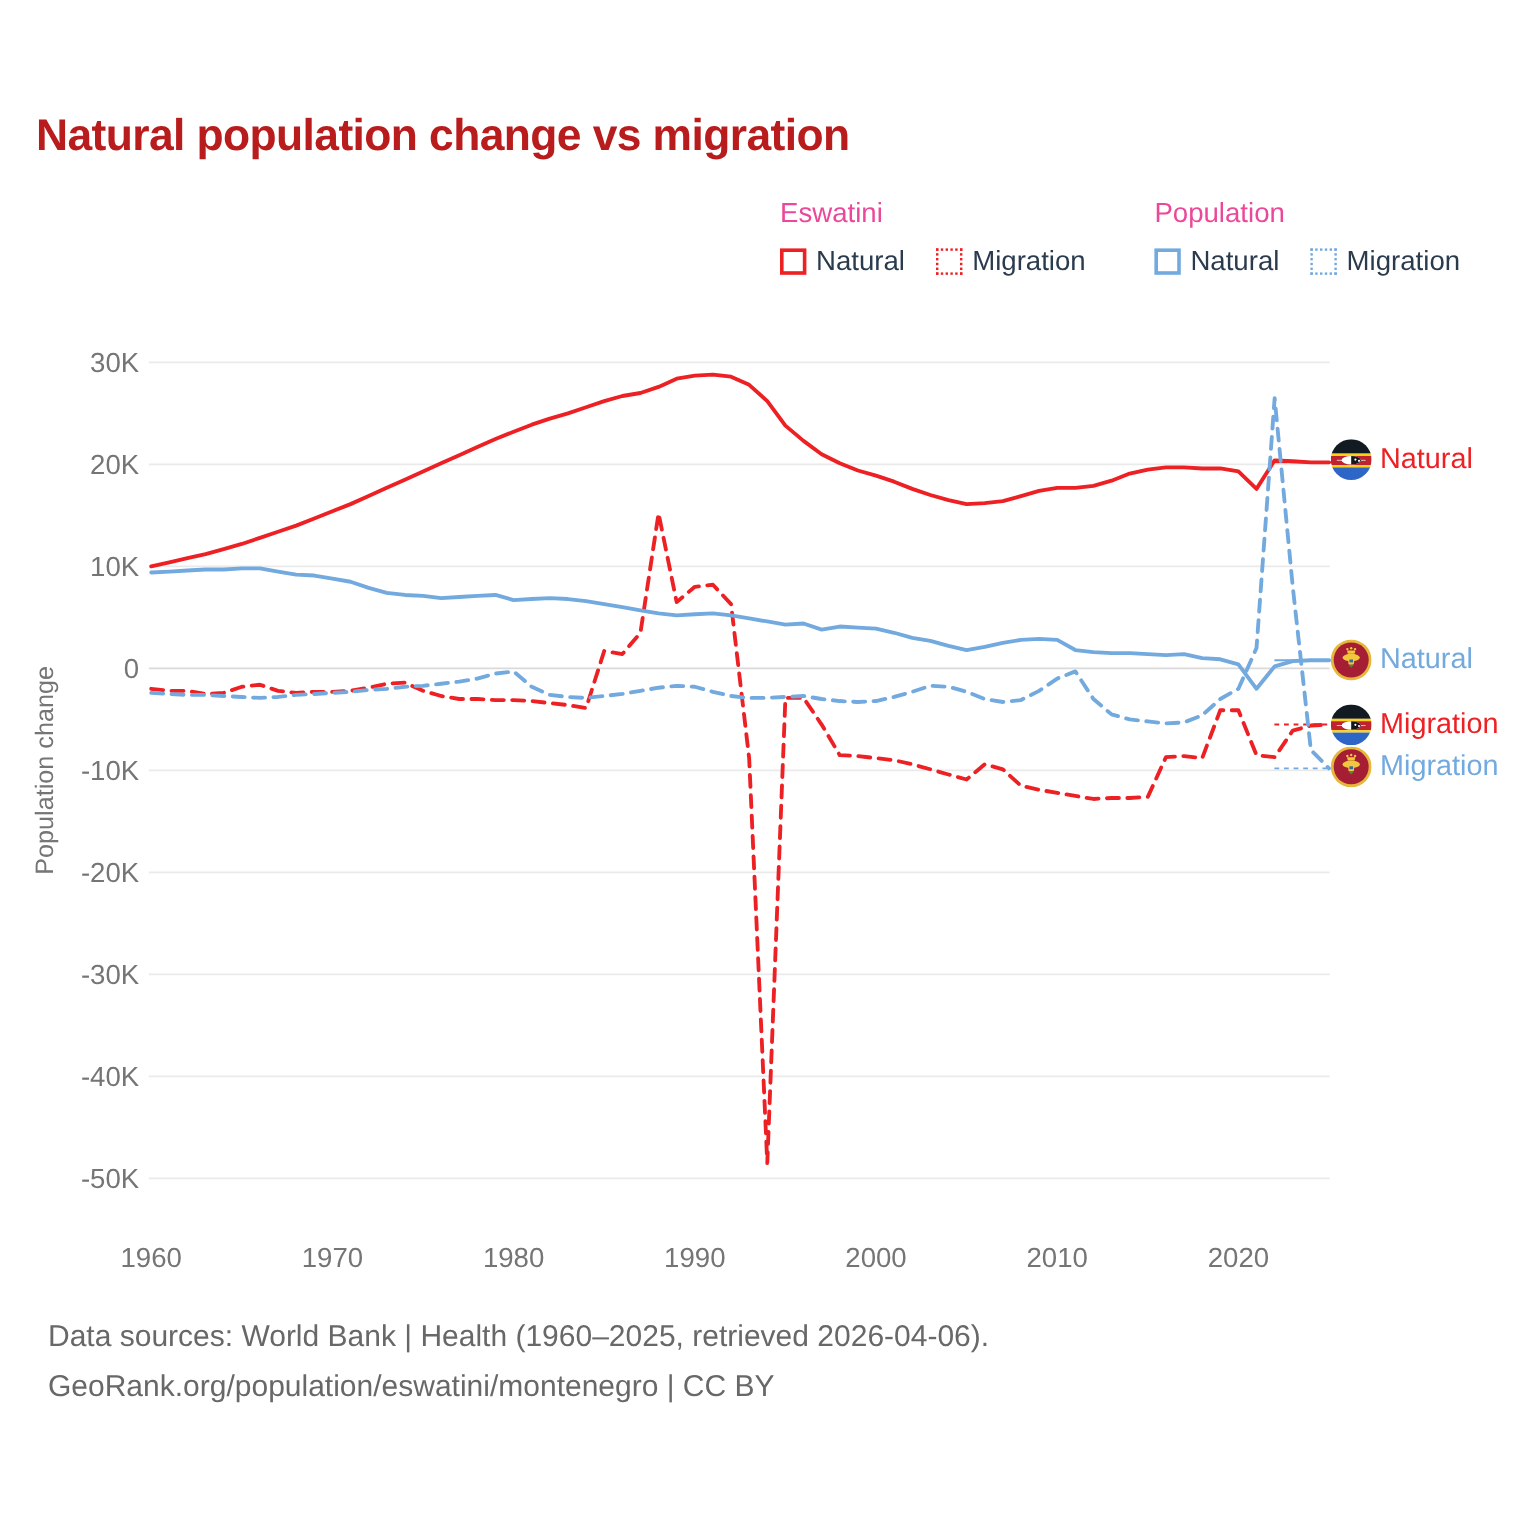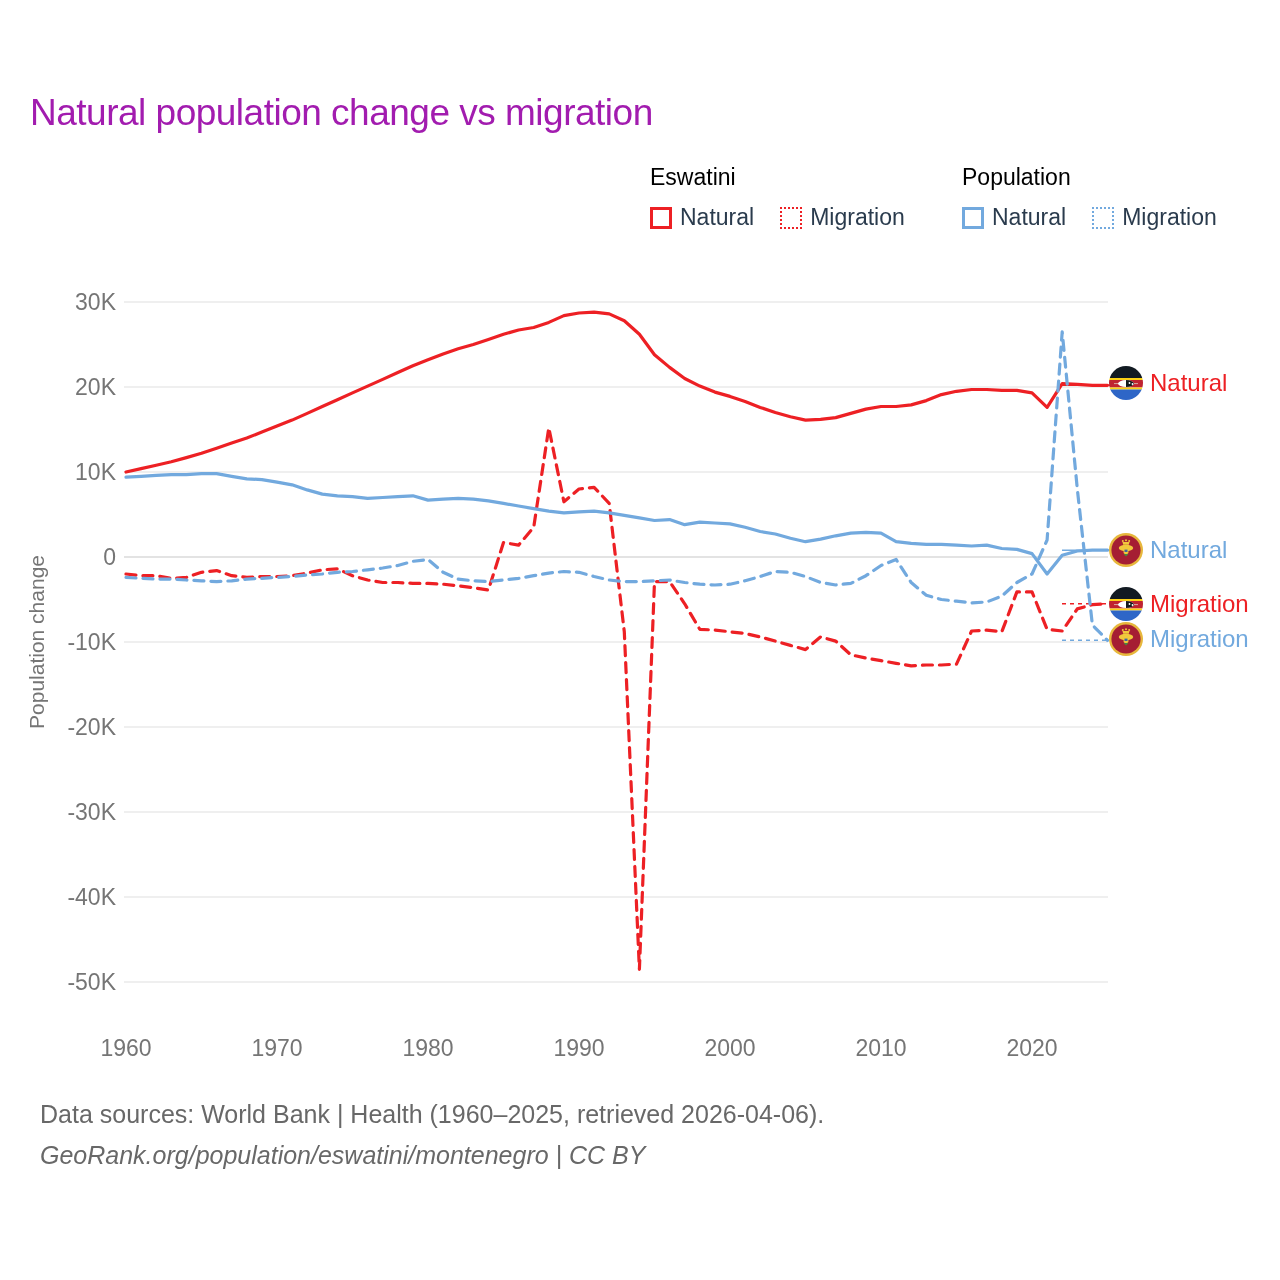--- a/index.html
+++ b/index.html
@@ -1,19 +1,19 @@
 <!DOCTYPE html>
 <html><head>
 <meta charset="utf-8">
 <style>
   html,body{margin:0;padding:0;background:#ffffff;}
   body{width:1280px;height:1280px;position:relative;font-family:"Liberation Sans","DejaVu Sans",sans-serif;overflow:hidden;}
-  .title{position:absolute;left:30px;top:92px;font-size:37px;font-weight:400;color:#a21caf;letter-spacing:-0.5px;}
+  .title{position:absolute;left:30px;top:92px;font-size:37px;font-weight:700;color:#b91c1c;letter-spacing:-0.5px;}
   
-  .legend-group-header{position:absolute;top:164px;font-size:23px;color:#000000;}
+  .legend-group-header{position:absolute;top:164px;font-size:23px;color:#ec4899;}
   .lg-eswatini{left:650px;}
   .lg-montenegro{left:962px;}
   .legend-row{position:absolute;top:204px;display:flex;align-items:center;}
   .legend-row.eswatini{left:650px;}
   .legend-row.montenegro{left:962px;}
   .swatch{width:22px;height:22px;background:#fff;display:inline-block;margin-right:8px;box-sizing:border-box;}
   .swatch.red-solid{border:3px solid #ed2024;}
   .swatch.red-dotted{border:2px dotted #ed2024;}
   .swatch.blue-solid{border:3px solid #72a9de;}
   .swatch.blue-dotted{border:2px dotted #72a9de;}
@@ -22,21 +22,21 @@
   #plot{position:absolute;left:0;top:0;}
   
   .end-label{position:absolute;display:flex;align-items:center;height:34px;}
   .end-label .flag{width:34px;height:34px;display:inline-block;}
   .end-label .elabel{font-size:24px;margin-left:7px;line-height:34px;}
   .elabel.red{color:#ed2024;}
   .elabel.blue{color:#72a9de;}
   
   .footer-line{position:absolute;left:40px;font-size:25px;color:#686868;}
   .footer-1{top:1100px;}
-  .footer-2{top:1141px;font-style:italic;}
+  .footer-2{top:1141px;}
   .hidden-defs{position:absolute;width:0;height:0;overflow:hidden;}
 </style>
 </head>
 <body>
 
 <svg class="hidden-defs" aria-hidden="true">
   <defs>
     <clipPath id="clip-sz">
         <circle cx="17" cy="17" r="17"></circle>
       </clipPath>

